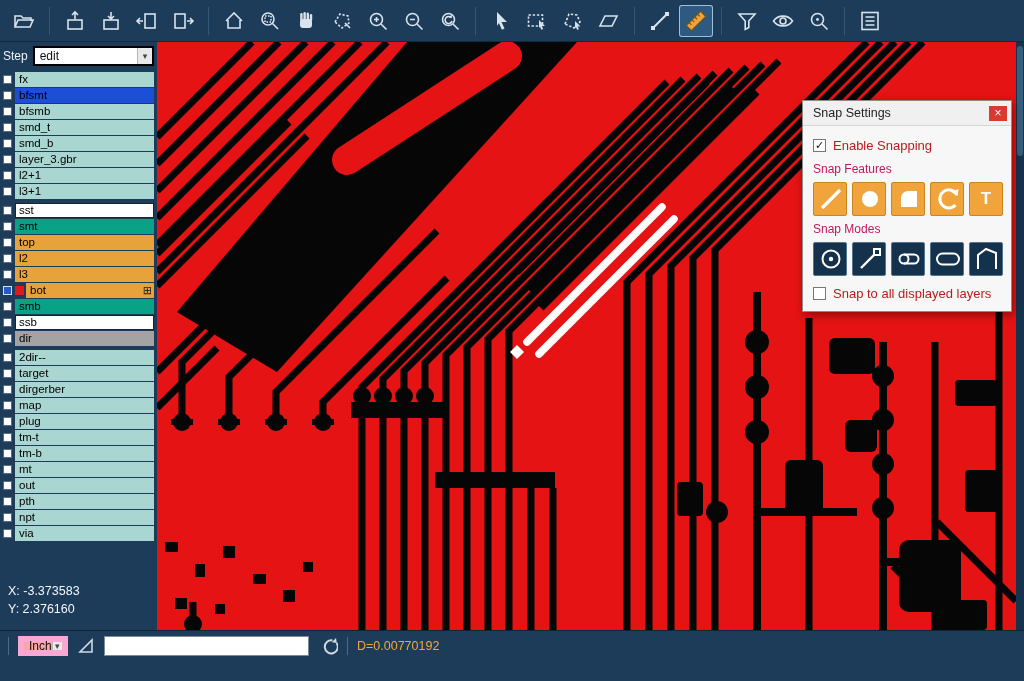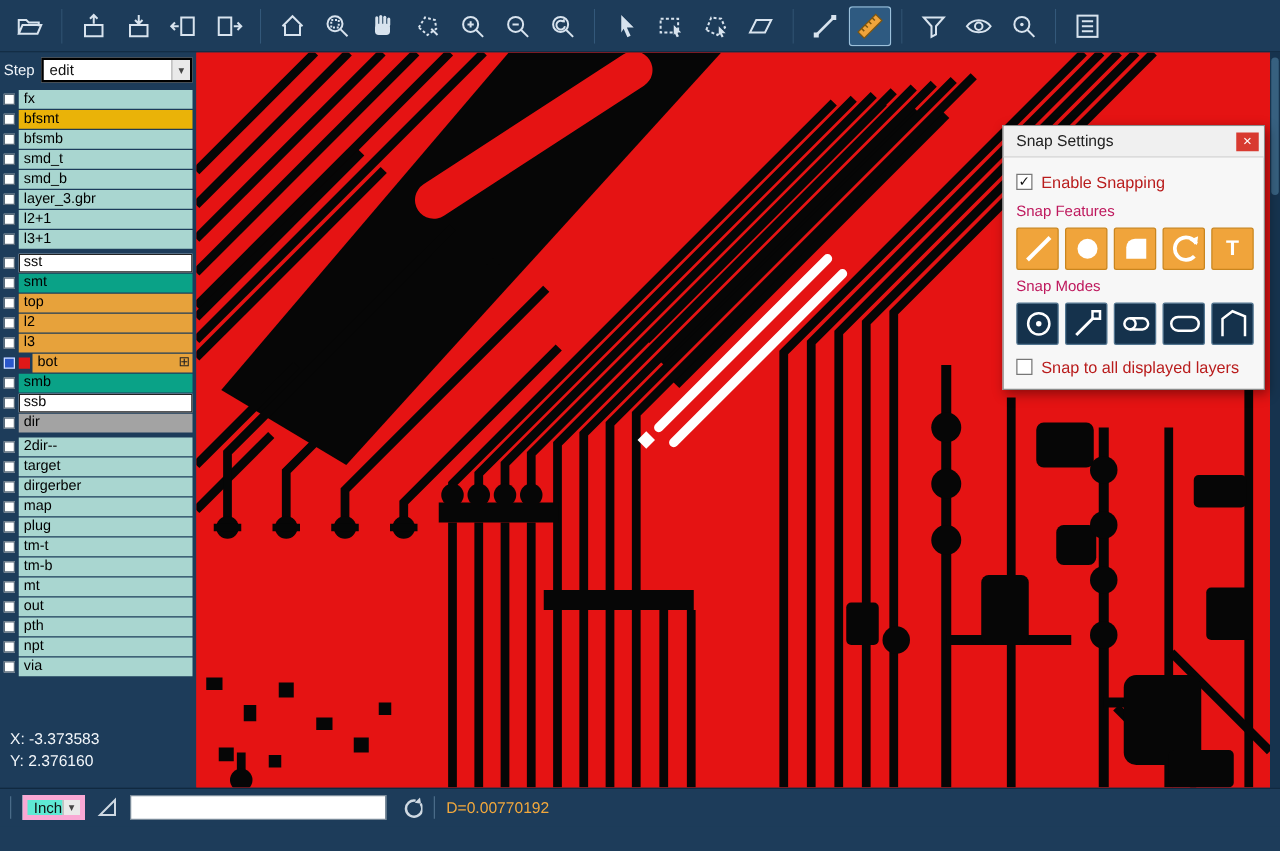--- a/index.html
+++ b/index.html
@@ -33,21 +33,21 @@
 .lgrid{position:absolute;right:2px;top:0;font-size:11px;line-height:15px;color:#222}
 .coords{margin-top:auto;padding:6px 8px 12px;color:#f2f6fa;font-size:12.5px;line-height:18px}
 
 .canvas{position:relative;width:859px;height:588px;background:#e51313;overflow:hidden;flex:none}
 .art{position:absolute;left:0;top:0}
 .vscroll{width:8px;background:#16334e;position:relative;flex:none}
 .vthumb{position:absolute;top:4px;left:1px;width:6px;height:110px;background:#37607f;border-radius:3px}
 
 .statusbar{height:31px;background:#1d3c5a;border-top:1px solid #0d2338;display:flex;align-items:center;padding:0 8px;gap:9px}
 .sgrip{width:1px;height:18px;background:#4a6b88;flex:none}
-.unit{width:50px;height:20px;background:#5eead4;display:flex;align-items:center;font-size:12px;padding-left:5px;justify-content:flex-start;border:4px solid #f9a8d4;color:#111;flex:none}
+.unit{width:50px;height:20px;background:#fca5a5;display:flex;align-items:center;font-size:12px;padding-left:5px;justify-content:flex-start;border:6px solid #f9a8d4;color:#111;flex:none}
 .sb-input{width:205px;height:20px;border:1px solid #7a8a99;font-size:12px;padding:0 4px;font-family:inherit}
 .dtext{color:#f2a83c;font-size:12.5px;white-space:nowrap}
 
 .dialog{position:absolute;left:802px;top:100px;width:210px;background:#f7f7f7;border:1px solid #8b8b8b;box-shadow:2px 3px 9px rgba(0,0,0,.4);z-index:9}
 .dlg-title{height:25px;background:#f0f0f0;border-bottom:1px solid #d5d5d5;display:flex;align-items:center;padding:0 4px 0 10px;font-size:12.5px;color:#222}
 .dlg-close{margin-left:auto;width:18px;height:15px;background:#d83a30;color:#fff;display:flex;align-items:center;justify-content:center;font-size:12px;line-height:1;cursor:default}
 .dlg-body{padding:8px 10px 10px}
 .chkrow{display:flex;align-items:center;gap:7px;margin:4px 0 9px}
 .chkrow.tight{margin:10px 0 0}
 .cbx{width:13px;height:13px;background:#fff;border:1px solid #777;display:flex;align-items:center;justify-content:center;font-size:11px;color:#111;flex:none}
@@ -222,21 +222,21 @@
           <span class="dd-arr">▾</span>
         </div>
       </div>
       <div id="layer-list">
           <div class="lrow">
             <span class="lcb"></span>
             <span class="lname" style="background: rgb(169, 214, 208);">fx</span>
           </div>
           <div class="lrow">
             <span class="lcb"></span>
-            <span class="lname" style="background: #eab308;">bfsmt</span>
+            <span class="lname" style="background: #1d4ed8;">bfsmt</span>
           </div>
           <div class="lrow">
             <span class="lcb"></span>
             <span class="lname" style="background: rgb(169, 214, 208);">bfsmb</span>
           </div>
           <div class="lrow">
             <span class="lcb"></span>
             <span class="lname" style="background: rgb(169, 214, 208);">smd_t</span>
           </div>
           <div class="lrow">

